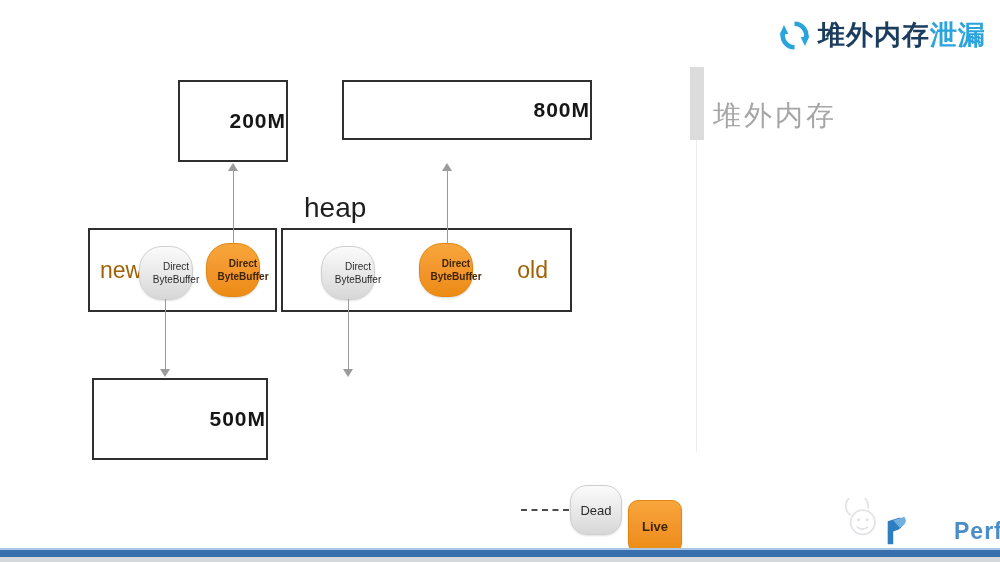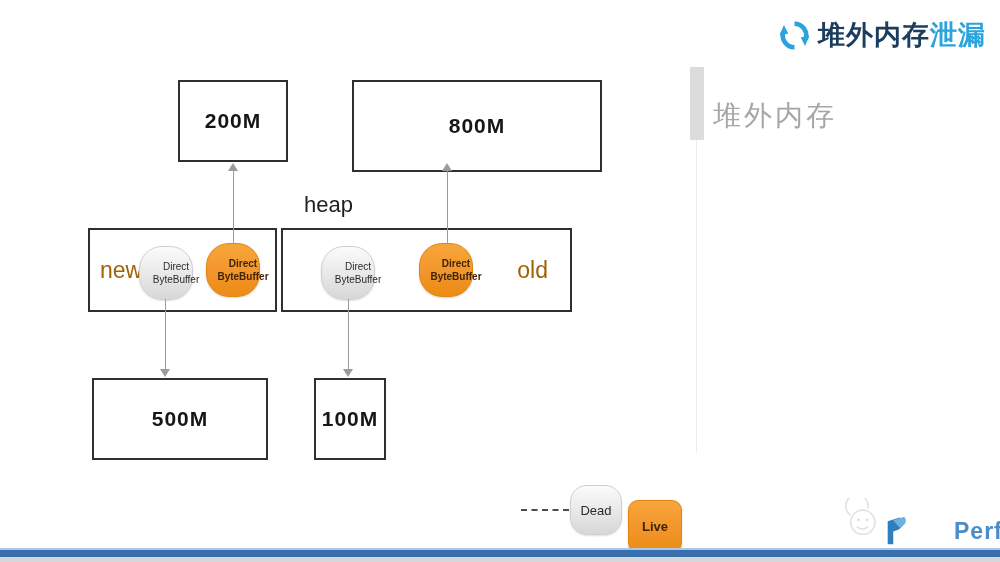--- a/index.html
+++ b/index.html
@@ -13,29 +13,29 @@
   .logo { position:absolute; top:17px; right:14px; display:flex; align-items:center; gap:8px; }
   .logo-text { font-size:27px; font-weight:bold; letter-spacing:1px; color:var(--brand-navy); white-space:nowrap; }
   .logo-text .lt { color:var(--brand-blue); }
   
   .side-bar  { position:absolute; left:690px; top:67px;  width:14px; height:73px; background:#dcdcdc; }
   .side-line { position:absolute; left:696px; top:140px; width:1px;  height:312px; background:#ececec; }
   .side-title{ position:absolute; left:713px; top:97px; font-size:28px; letter-spacing:3px; color:var(--side-title); }
   
   .rbox {
     position:absolute; border:2px solid var(--box-border); background:#fff;
-    display:flex; align-items:center; justify-content:center;
+    display:flex; align-items:center; justify-content:flex-end;
     font-size:21px; font-weight:600; letter-spacing:1px; color:#161616;
   }
   .box-200 { left:178px; top:80px;  width:110px; height:82px; }
-  .box-800 { left:342px; top:80px;  width:250px; height:92px;margin-left:10px; }
+  .box-800 { left:342px; top:80px;  width:250px; height:60px; }
   .box-500 { left:92px;  top:378px; width:176px; height:82px; }
   .box-100 { left:314px; top:378px; width:72px;  height:82px; }
   
-  .heap-label { position:absolute; left:304px; top:192px; font-size:22px; color:#1e1e1e; }
+  .heap-label { position:absolute; left:304px; top:192px; font-size:28px; color:#1e1e1e; }
   .gen { position:absolute; top:228px; height:84px; border:2px solid var(--box-border); background:#fff; }
   .gen-new { left:88px;  width:189px; }
   .gen-old { left:281px; width:291px; }
   .gen-label { position:absolute; top:50%; transform:translateY(-50%); font-size:23px; color:#a16207; }
   .gen-new .gen-label { left:10px; }
   .gen-old .gen-label { right:22px; }
   
   .chip {
     position:absolute; width:54px; height:54px; border-radius:23px;
     display:flex; flex-direction:column; align-items:center; justify-content:center;
@@ -133,23 +133,20 @@
     <span>ByteBuffer</span>
   </div>
   <div class="chip chip-live chip-4">
     <span>Direct</span>
     <span>ByteBuffer</span>
   </div>
 
   <div class="rbox box-500">
     <span>500M</span>
   </div>
-  <div class="rbox box-100">
-    <span>100M</span>
-  </div>
 
   <div class="vline l-up1"></div>
   <div class="arr arr-up a-up1"></div>
   <div class="vline l-up2"></div>
   <div class="arr arr-up a-up2"></div>
   <div class="vline l-down1"></div>
   <div class="arr arr-down a-down1"></div>
   <div class="vline l-down2"></div>
   <div class="arr arr-down a-down2"></div>
 

